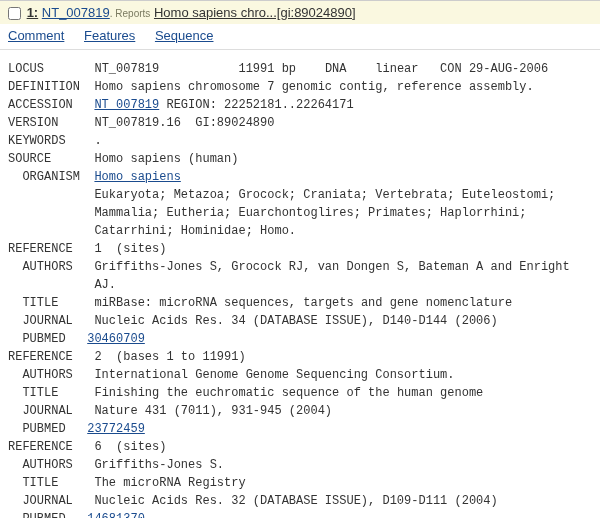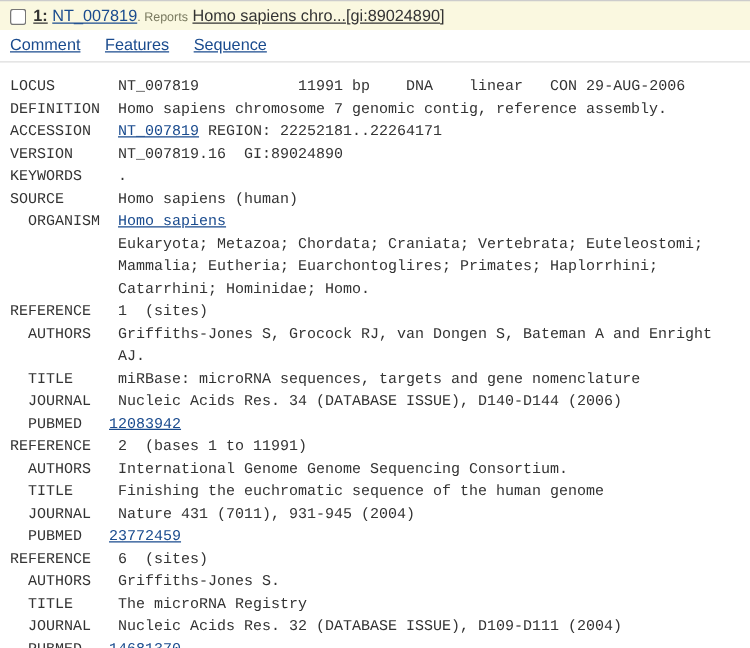--- a/index.html
+++ b/index.html
@@ -81,29 +81,29 @@
   <span>Sequence</span>
 </div>
 
 <div class="record"><span>LOCUS</span>       <span>NT_007819           11991 bp    DNA    linear   CON 29-AUG-2006</span>
 <span>DEFINITION</span>  <span>Homo sapiens chromosome 7 genomic contig, reference assembly.</span>
 <span>ACCESSION</span>   <span class="link">NT_007819</span><span> REGION: 22252181..22264171</span>
 <span>VERSION</span>     <span>NT_007819.16  GI:89024890</span>
 <span>KEYWORDS</span>    <span>.</span>
 <span>SOURCE</span>      <span>Homo sapiens (human)</span>
 <span>  ORGANISM</span>  <span class="link">Homo sapiens</span>
-            <span>Eukaryota; Metazoa; Chordata; Craniata; Vertebrata; Euteleostomi;</span>
+            <span>Eukaryota; Metazoa; Grocock; Craniata; Vertebrata; Euteleostomi;</span>
             <span>Mammalia; Eutheria; Euarchontoglires; Primates; Haplorrhini;</span>
             <span>Catarrhini; Hominidae; Homo.</span>
 <span>REFERENCE</span>   <span>1  (sites)</span>
 <span>  AUTHORS</span>   <span>Griffiths-Jones S, Grocock RJ, van Dongen S, Bateman A and Enright</span>
             <span>AJ.</span>
 <span>  TITLE</span>     <span>miRBase: microRNA sequences, targets and gene nomenclature</span>
 <span>  JOURNAL</span>   <span>Nucleic Acids Res. 34 (DATABASE ISSUE), D140-D144 (2006)</span>
-<span>  PUBMED</span>   <span class="link">12083942</span>
+<span>  PUBMED</span>   <span class="link">30460709</span>
 <span>REFERENCE</span>   <span>2  (bases 1 to 11991)</span>
 <span>  AUTHORS</span>   <span>International Genome Genome Sequencing Consortium.</span>
 <span>  TITLE</span>     <span>Finishing the euchromatic sequence of the human genome</span>
 <span>  JOURNAL</span>   <span>Nature 431 (7011), 931-945 (2004)</span>
 <span>  PUBMED</span>   <span class="link">23772459</span>
 <span>REFERENCE</span>   <span>6  (sites)</span>
 <span>  AUTHORS</span>   <span>Griffiths-Jones S.</span>
 <span>  TITLE</span>     <span>The microRNA Registry</span>
 <span>  JOURNAL</span>   <span>Nucleic Acids Res. 32 (DATABASE ISSUE), D109-D111 (2004)</span>
 <span>  PUBMED</span>   <span class="link">14681370</span>

